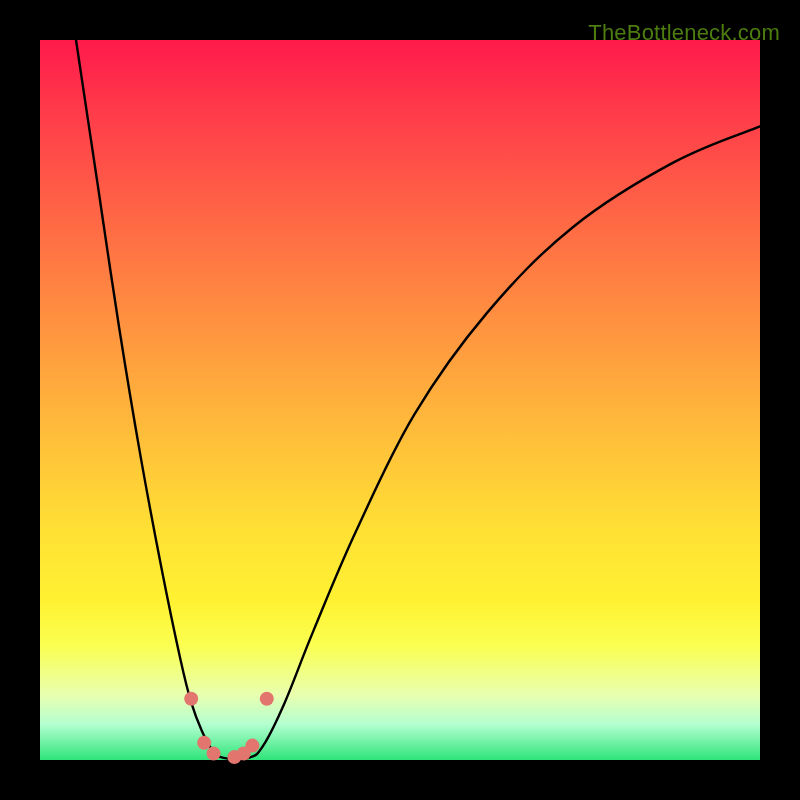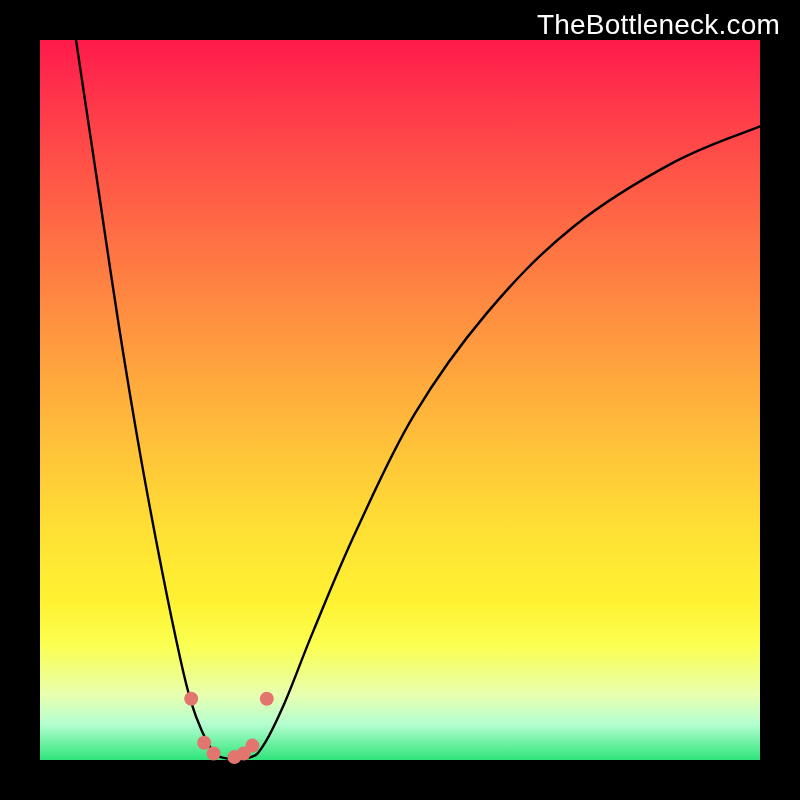--- a/index.html
+++ b/index.html
@@ -36,24 +36,24 @@
       #ffe034 68%,
       #fff232 78%,
       #fbff50 84%,
       #e8ffb0 91%,
       #b4ffd0 95%,
       #2fe47a 100%
     );
   }
   .watermark {
     position: absolute;
-    top: 9px;
+    top: 20px;
     right: 20px;
-    color: #ffffff;
-    font-size: 28px;
+    color: #4d7c0f;
+    font-size: 22px;
     letter-spacing: 0.2px;
     user-select: none;
   }
   svg.curve {
     position: absolute;
     top: 0;
     left: 0;
     width: 720px;
     height: 720px;
     overflow: visible;

